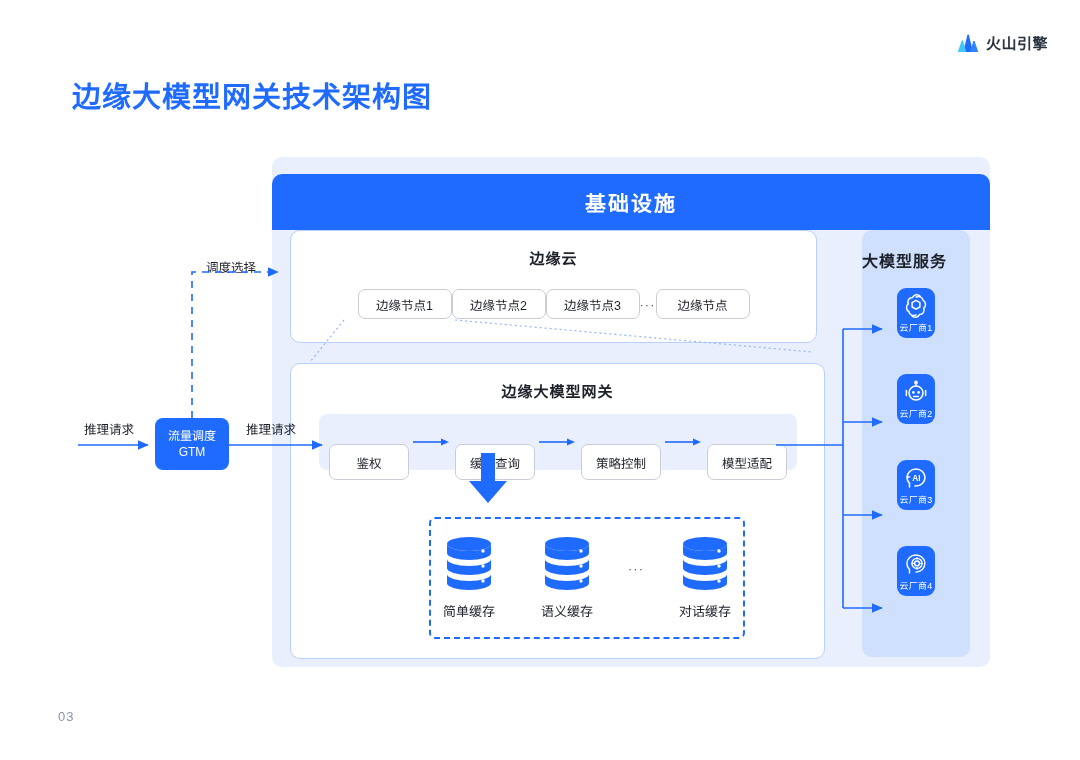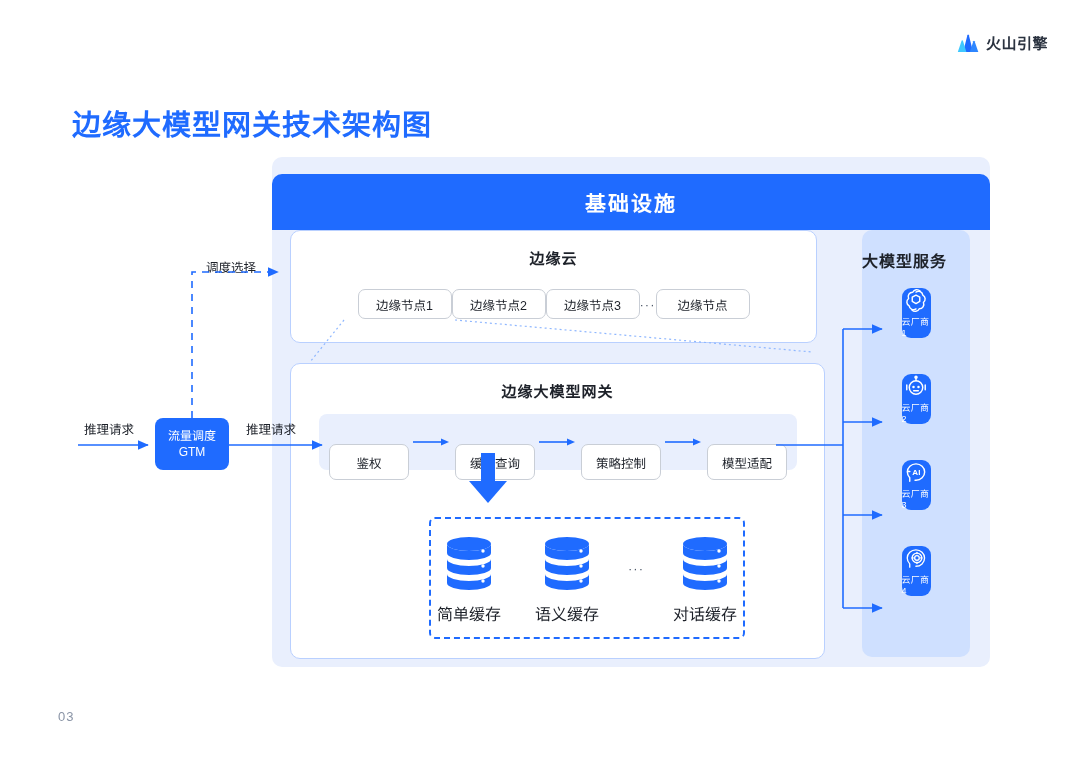--- a/index.html
+++ b/index.html
@@ -35,21 +35,20 @@
 
   
   .page-title {
     position: absolute;
     left: 72px;
     top: 73px;
     font-size: 29px;
     font-weight: 700;
     color: #1f6bff;
     letter-spacing: 1px;
-    margin-top: 28px;
   }
 
   
   .page-number {
     position: absolute;
     left: 58px;
     bottom: 36px;
     font-size: 13px;
     color: #8a94a6;
     letter-spacing: 1px;
@@ -193,21 +192,21 @@
   }
   .cache-item {
     display: flex;
     flex-direction: column;
     align-items: center;
     width: 74px;
   }
   .db-icon { width: 56px; height: 58px; display: block; }
   .cache-label {
     margin-top: 8px;
-    font-size: 16px;
+    font-size: 13px;
     color: #1d2129;
   }
   .cache-gap-dots {
     font-size: 13px;
     color: #4e5969;
     letter-spacing: 1px;
     margin-top: 26px;
   }
 
   
@@ -231,21 +230,21 @@
   .vendor-list {
     position: absolute;
     left: 0; right: 0;
     top: 58px;
     display: flex;
     flex-direction: column;
     align-items: center;
     gap: 36px;
   }
   .vendor-card {
-    width: 29px;
+    width: 38px;
     height: 50px;
     background: #1f6bff;
     border-radius: 9px;
     display: flex;
     flex-direction: column;
     align-items: center;
     justify-content: center;
     gap: 2px;
   }
   .vendor-icon { width: 26px; height: 26px; display: block; }

